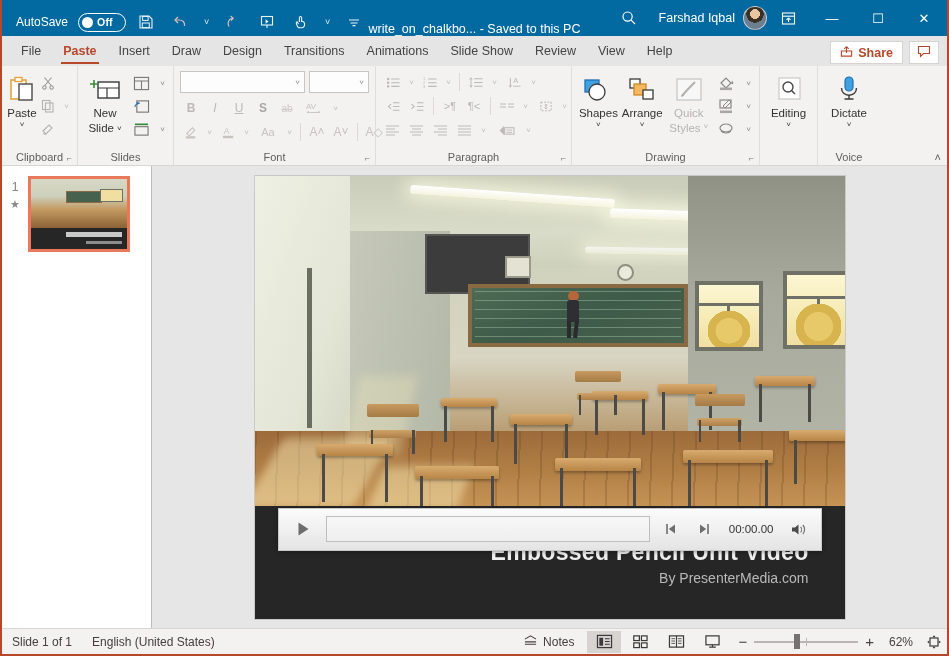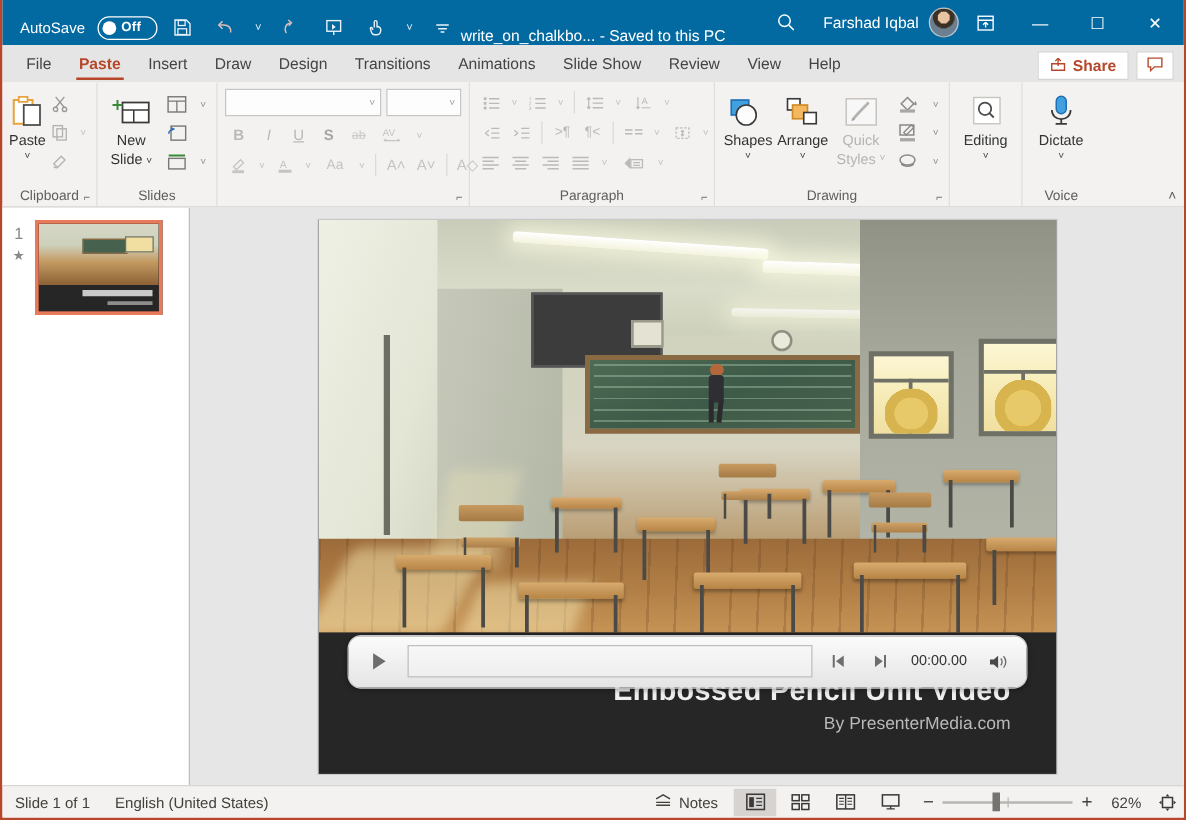--- a/index.html
+++ b/index.html
@@ -257,21 +257,21 @@
     white-space: nowrap;
   }
   .slide-sub-txt { font-size: 14px; color: #b9b9b9; }
 
   
   .mediabar {
     position: absolute; left: 23px; right: 23px; top: 332px;
     height: 43px;
     background: linear-gradient(180deg,#fbfbfb 0%, #f0f0f0 50%, #e4e4e4 100%);
     border: 1px solid #c9c9c9;
-    border-radius: 11px;
+    border-radius: 0;
     display: flex; align-items: center;
     padding: 0 10px; gap: 9px;
     box-shadow: 0 1px 4px rgba(0,0,0,.35);
   }
   .play-btn { width: 28px; height: 28px; display:flex; align-items:center; justify-content:center; }
   .progress-track {
     flex: 1; height: 26px;
     border: 1px solid #bfbfbf;
     background: linear-gradient(180deg,#f7f7f7,#efefef);
   }
@@ -545,20 +545,21 @@
           <div class="car8 dis">˅</div>
           <div class="sbtn wide" style="color:#c6c3c0;font-size:11px">Aa</div>
           <div class="car8 dis">˅</div>
           <div class="vsep"></div>
           <div class="sbtn" style="color:#c6c3c0;font-size:12px">A˄</div>
           <div class="sbtn" style="color:#c6c3c0;font-size:12px">A˅</div>
           <div class="vsep"></div>
           <div class="sbtn" style="color:#c6c3c0;font-size:12px">A◇</div>
         </div>
       </div>
+      <div class="rgroup-title">Font</div>
       <div class="dlg-launch">⌐</div>
     </div>
 
     <div class="rgroup" style="width:196px">
       <div class="rgroup-body" style="flex-direction:column;padding:5px 6px 0 6px">
         <div class="srow">
           <div class="sbtn">
             <svg width="15" height="13" viewBox="0 0 16 14">
                 <g fill="#bcb9b6">
                   <rect x="1" y="2" width="2.4" height="2.4"></rect>

